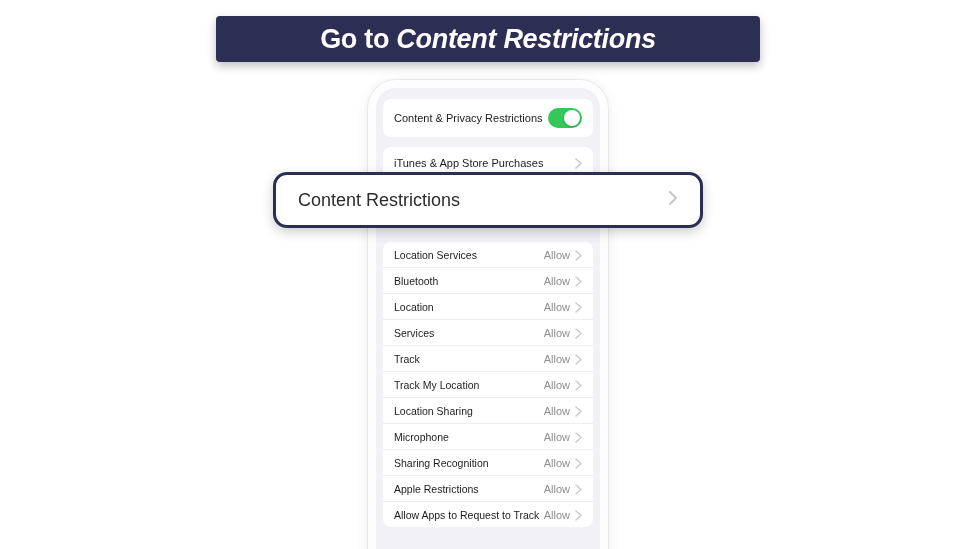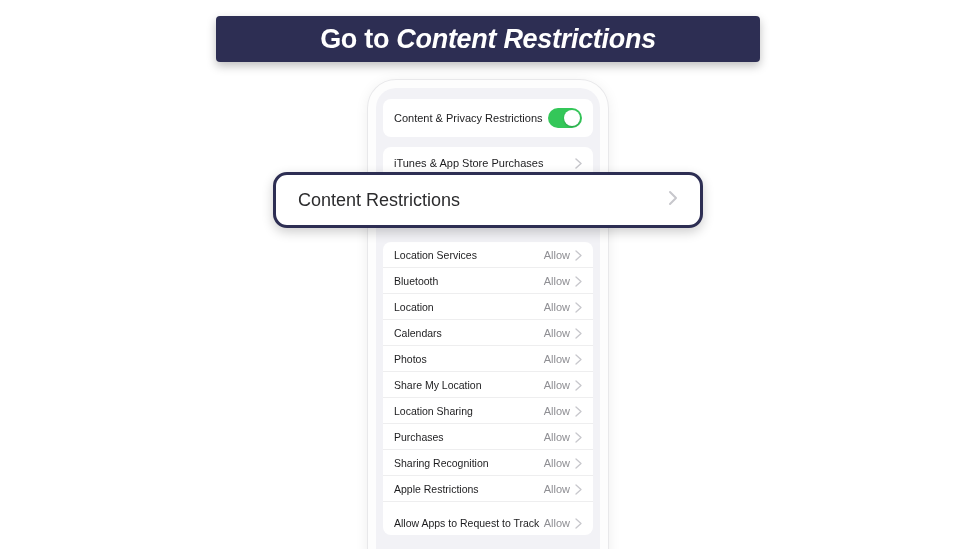--- a/index.html
+++ b/index.html
@@ -119,21 +119,21 @@
     .list-row {
       display: flex;
       align-items: center;
       justify-content: space-between;
       padding: 6.5px 11px;
       font-size: 10.5px;
       color: #1c1c1e;
       border-bottom: 1px solid #eeeeef;
       min-height: 25px;
     }
-    .list-row:last-child { border-bottom: none; margin-top: 8px; }
+    .list-row:last-child { border-bottom: none; }
     
     .spacer-top { height: 4px; }
     
     .highlight-card {
       position: absolute;
       top: 172px;
       left: 273px;
       width: 430px;
       height: 56px;
       background: #fff;
@@ -231,43 +231,43 @@
         <span class="row-right">
             <span class="row-value">Allow</span>
             <span class="chevron">
               <svg width="7" height="11" viewBox="0 0 7 11" fill="none">
                 <path d="M1 1 L6 5.5 L1 10" stroke="currentColor" stroke-width="1.3" stroke-linecap="round" stroke-linejoin="round"></path>
               </svg>
             </span>
           </span>
       </div>
       <div class="list-row">
-        <span>Calendars</span>
-        <span class="row-right">
-            <span class="row-value">Allow</span>
-            <span class="chevron">
-              <svg width="7" height="11" viewBox="0 0 7 11" fill="none">
-                <path d="M1 1 L6 5.5 L1 10" stroke="currentColor" stroke-width="1.3" stroke-linecap="round" stroke-linejoin="round"></path>
-              </svg>
-            </span>
-          </span>
-      </div>
-      <div class="list-row">
-        <span>Photos</span>
-        <span class="row-right">
-            <span class="row-value">Allow</span>
-            <span class="chevron">
-              <svg width="7" height="11" viewBox="0 0 7 11" fill="none">
-                <path d="M1 1 L6 5.5 L1 10" stroke="currentColor" stroke-width="1.3" stroke-linecap="round" stroke-linejoin="round"></path>
-              </svg>
-            </span>
-          </span>
-      </div>
-      <div class="list-row">
-        <span>Share My Location</span>
+        <span>Services</span>
+        <span class="row-right">
+            <span class="row-value">Allow</span>
+            <span class="chevron">
+              <svg width="7" height="11" viewBox="0 0 7 11" fill="none">
+                <path d="M1 1 L6 5.5 L1 10" stroke="currentColor" stroke-width="1.3" stroke-linecap="round" stroke-linejoin="round"></path>
+              </svg>
+            </span>
+          </span>
+      </div>
+      <div class="list-row">
+        <span>Track</span>
+        <span class="row-right">
+            <span class="row-value">Allow</span>
+            <span class="chevron">
+              <svg width="7" height="11" viewBox="0 0 7 11" fill="none">
+                <path d="M1 1 L6 5.5 L1 10" stroke="currentColor" stroke-width="1.3" stroke-linecap="round" stroke-linejoin="round"></path>
+              </svg>
+            </span>
+          </span>
+      </div>
+      <div class="list-row">
+        <span>Track My Location</span>
         <span class="row-right">
             <span class="row-value">Allow</span>
             <span class="chevron">
               <svg width="7" height="11" viewBox="0 0 7 11" fill="none">
                 <path d="M1 1 L6 5.5 L1 10" stroke="currentColor" stroke-width="1.3" stroke-linecap="round" stroke-linejoin="round"></path>
               </svg>
             </span>
           </span>
       </div>
       <div class="list-row">
@@ -275,21 +275,21 @@
         <span class="row-right">
             <span class="row-value">Allow</span>
             <span class="chevron">
               <svg width="7" height="11" viewBox="0 0 7 11" fill="none">
                 <path d="M1 1 L6 5.5 L1 10" stroke="currentColor" stroke-width="1.3" stroke-linecap="round" stroke-linejoin="round"></path>
               </svg>
             </span>
           </span>
       </div>
       <div class="list-row">
-        <span>Purchases</span>
+        <span>Microphone</span>
         <span class="row-right">
             <span class="row-value">Allow</span>
             <span class="chevron">
               <svg width="7" height="11" viewBox="0 0 7 11" fill="none">
                 <path d="M1 1 L6 5.5 L1 10" stroke="currentColor" stroke-width="1.3" stroke-linecap="round" stroke-linejoin="round"></path>
               </svg>
             </span>
           </span>
       </div>
       <div class="list-row">

